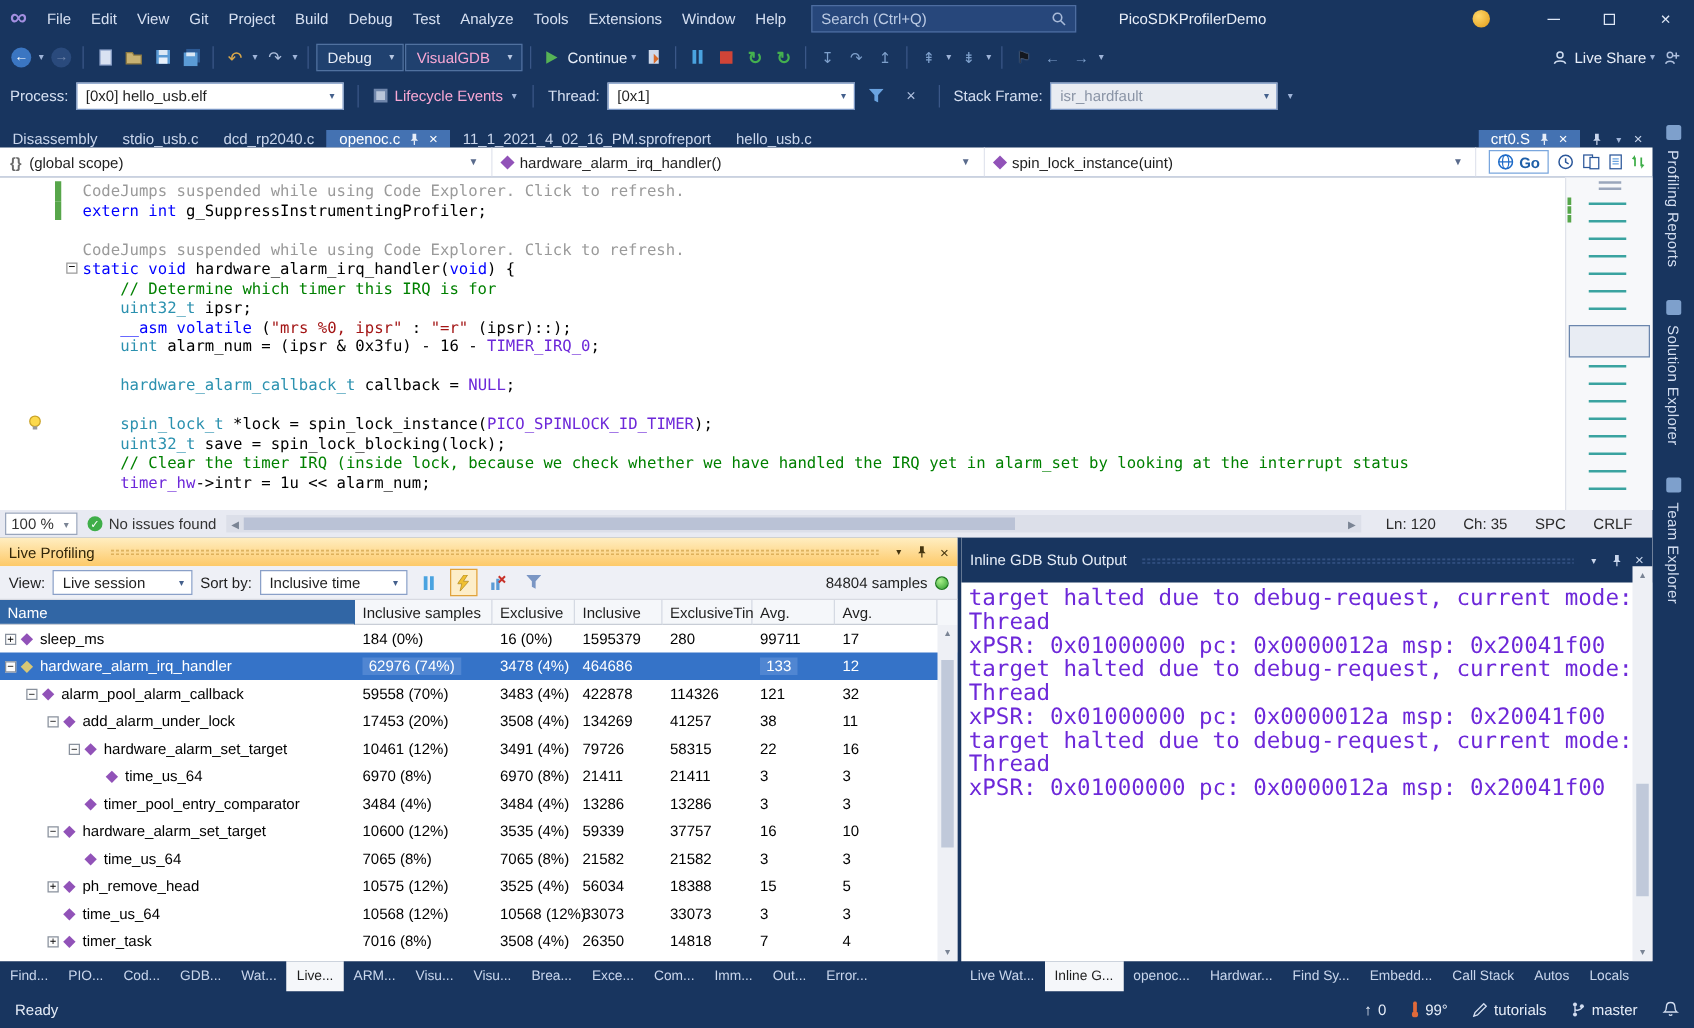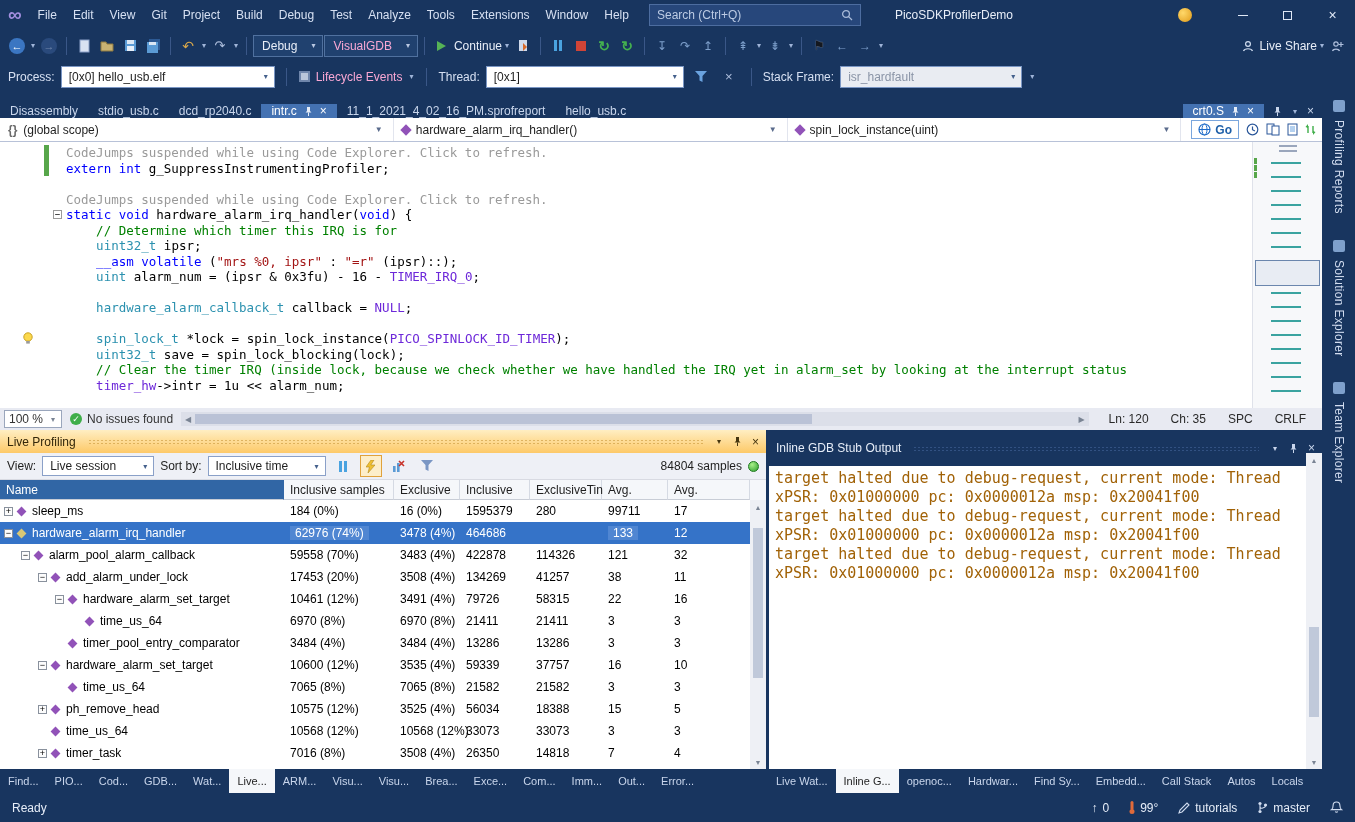--- a/index.html
+++ b/index.html
@@ -117,21 +117,21 @@
   .hl{background:#5086d2;padding:0 5px}
   .vscroll{position:absolute;right:0;width:16px;background:#eef0f5;display:flex;flex-direction:column;align-items:center}
   .vs-arrow{font-size:7px;color:#7a8494;height:14px;display:flex;align-items:center}
   .vs-thumb{width:10px;background:#c0c9da;flex:none}
   #panelL .vscroll{top:70px;height:269px}
   
   #panelR{left:769px;top:430px;width:553px;height:339px;background:#fff;overflow:hidden}
   .pr-header{height:36px;background:var(--chrome);color:#e6edf8;display:flex;align-items:center;padding:0 7px;gap:8px}
   .pr-header .grip-dots{background-image:radial-gradient(#44639a 1px,transparent 1px)}
   .pr-header .hdr-icons{color:#c9d6ec}
-  #gdb-body{padding:3px 6px;font-family:"DejaVu Sans Mono","Liberation Mono",monospace;font-size:15px;line-height:19px;color:#a16207}
+  #gdb-body{padding:3px 6px;font-family:"DejaVu Sans Mono","Liberation Mono",monospace;font-size:18px;line-height:19px;color:#6d28d9}
   #panelR .vscroll{top:23px;height:316px}
   
   #sidestrip{left:1322px;top:92px;width:33px;height:701px;display:flex;flex-direction:column;align-items:center;padding-top:8px;gap:26px}
   .side-tab{writing-mode:vertical-rl;color:#d2ddf0;font-size:12px;letter-spacing:.3px}
   .side-ico{width:12px;height:12px;background:#7ea0cc;border-radius:2px;margin-bottom:-18px}
   
   #bottomtabs{left:0;top:769px;width:1355px;height:24px}
   .btab-group{position:absolute;top:0;height:24px;display:flex}
   .btab{padding:0 8px;display:flex;align-items:center;font-size:11px;color:#c9d6ec}
   .btab.active{background:#f5f7fa;color:#1e1e1e}
@@ -324,21 +324,21 @@
       <div class="tab">
         <span class="tab-label">Disassembly</span>
       </div>
       <div class="tab">
         <span class="tab-label">stdio_usb.c</span>
       </div>
       <div class="tab">
         <span class="tab-label">dcd_rp2040.c</span>
       </div>
       <div class="tab active">
-        <span class="tab-label">intr.c</span>
+        <span class="tab-label">openoc.c</span>
         <span class="tab-pin">
           <svg width="11" height="11" viewBox="0 0 11 11">
             <path d="M4 1h3v4l1.5 1.5H2.5L4 5z" fill="#e6edf8"></path>
             <rect x="5" y="6.5" width="1" height="3.5" fill="#e6edf8"></rect>
           </svg>
         </span>
         <span class="tab-x">×</span>
       </div>
       <div class="tab">
         <span class="tab-label">11_1_2021_4_02_16_PM.sprofreport</span>

